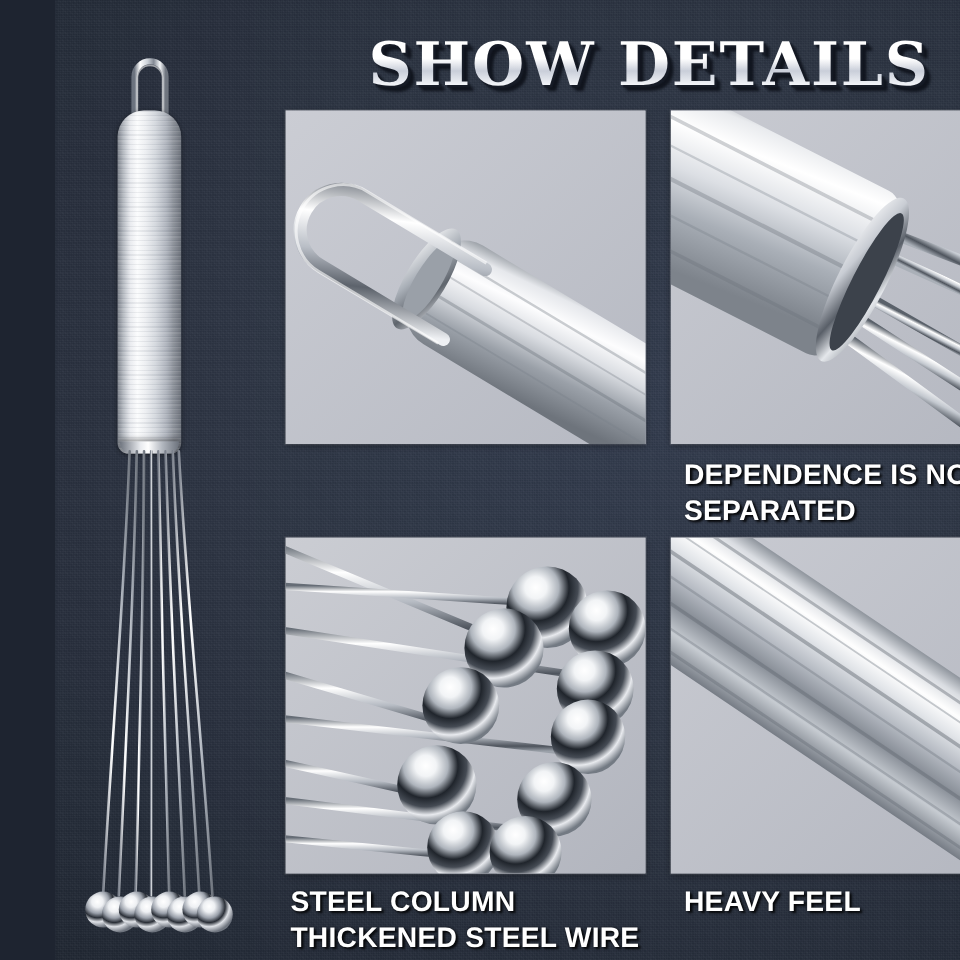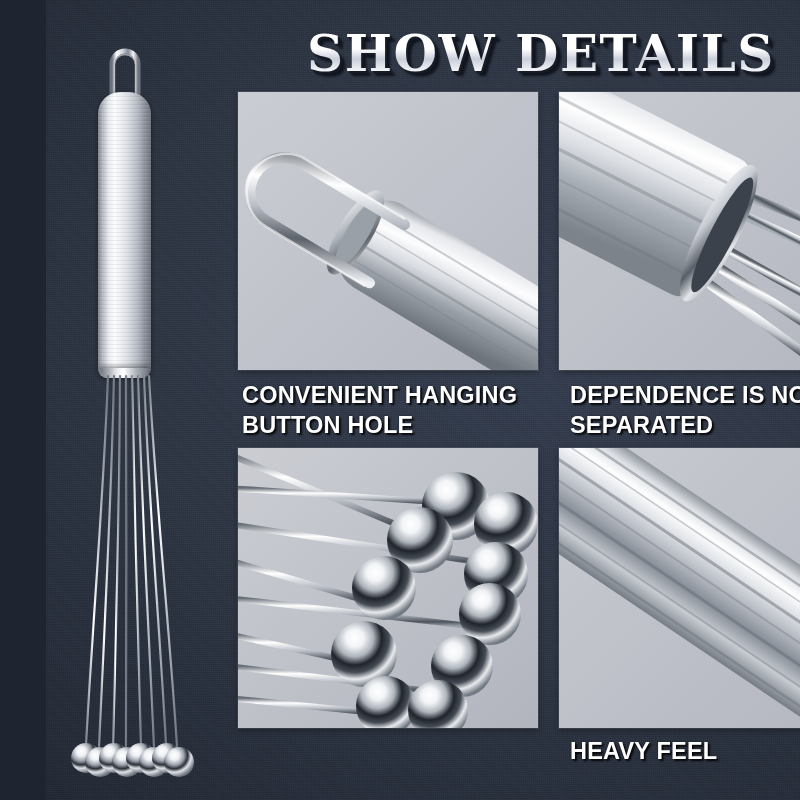--- a/index.html
+++ b/index.html
@@ -397,19 +397,19 @@
           <rect x="-180" y="112" width="660" height="3" fill="#5f666f"></rect>
           <rect x="-180" y="130" width="660" height="2" fill="#7b828b"></rect>
           <rect x="-180" y="148" width="660" height="3" fill="#646b74"></rect>
           <rect x="-180" y="166" width="660" height="2" fill="#7e858e"></rect>
           <rect x="-180" y="182" width="660" height="2.5" fill="#6a717a"></rect>
         </g>
       </g>
     </svg>
   </div>
 
-  <div class="caption" id="caption-1">CONVENIENT HANGING
-BUTTON HOLE</div>
   <div class="caption" id="caption-2">DEPENDENCE IS NOT
 SEPARATED</div>
+  <div class="caption" id="caption-3">STEEL COLUMN
+THICKENED STEEL WIRE</div>
   <div class="caption" id="caption-4">HEAVY FEEL</div>
 
 </div>
 
 </body></html>

